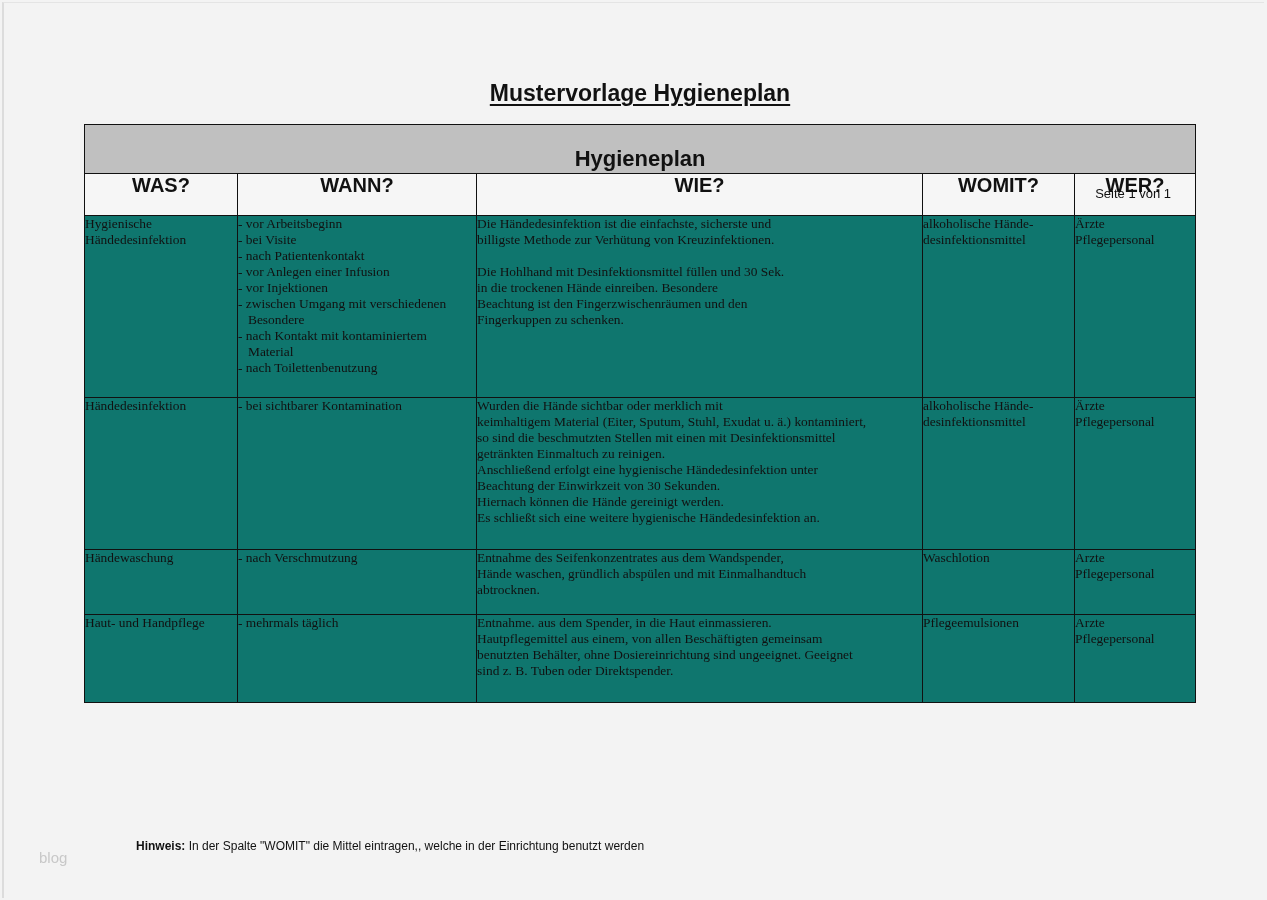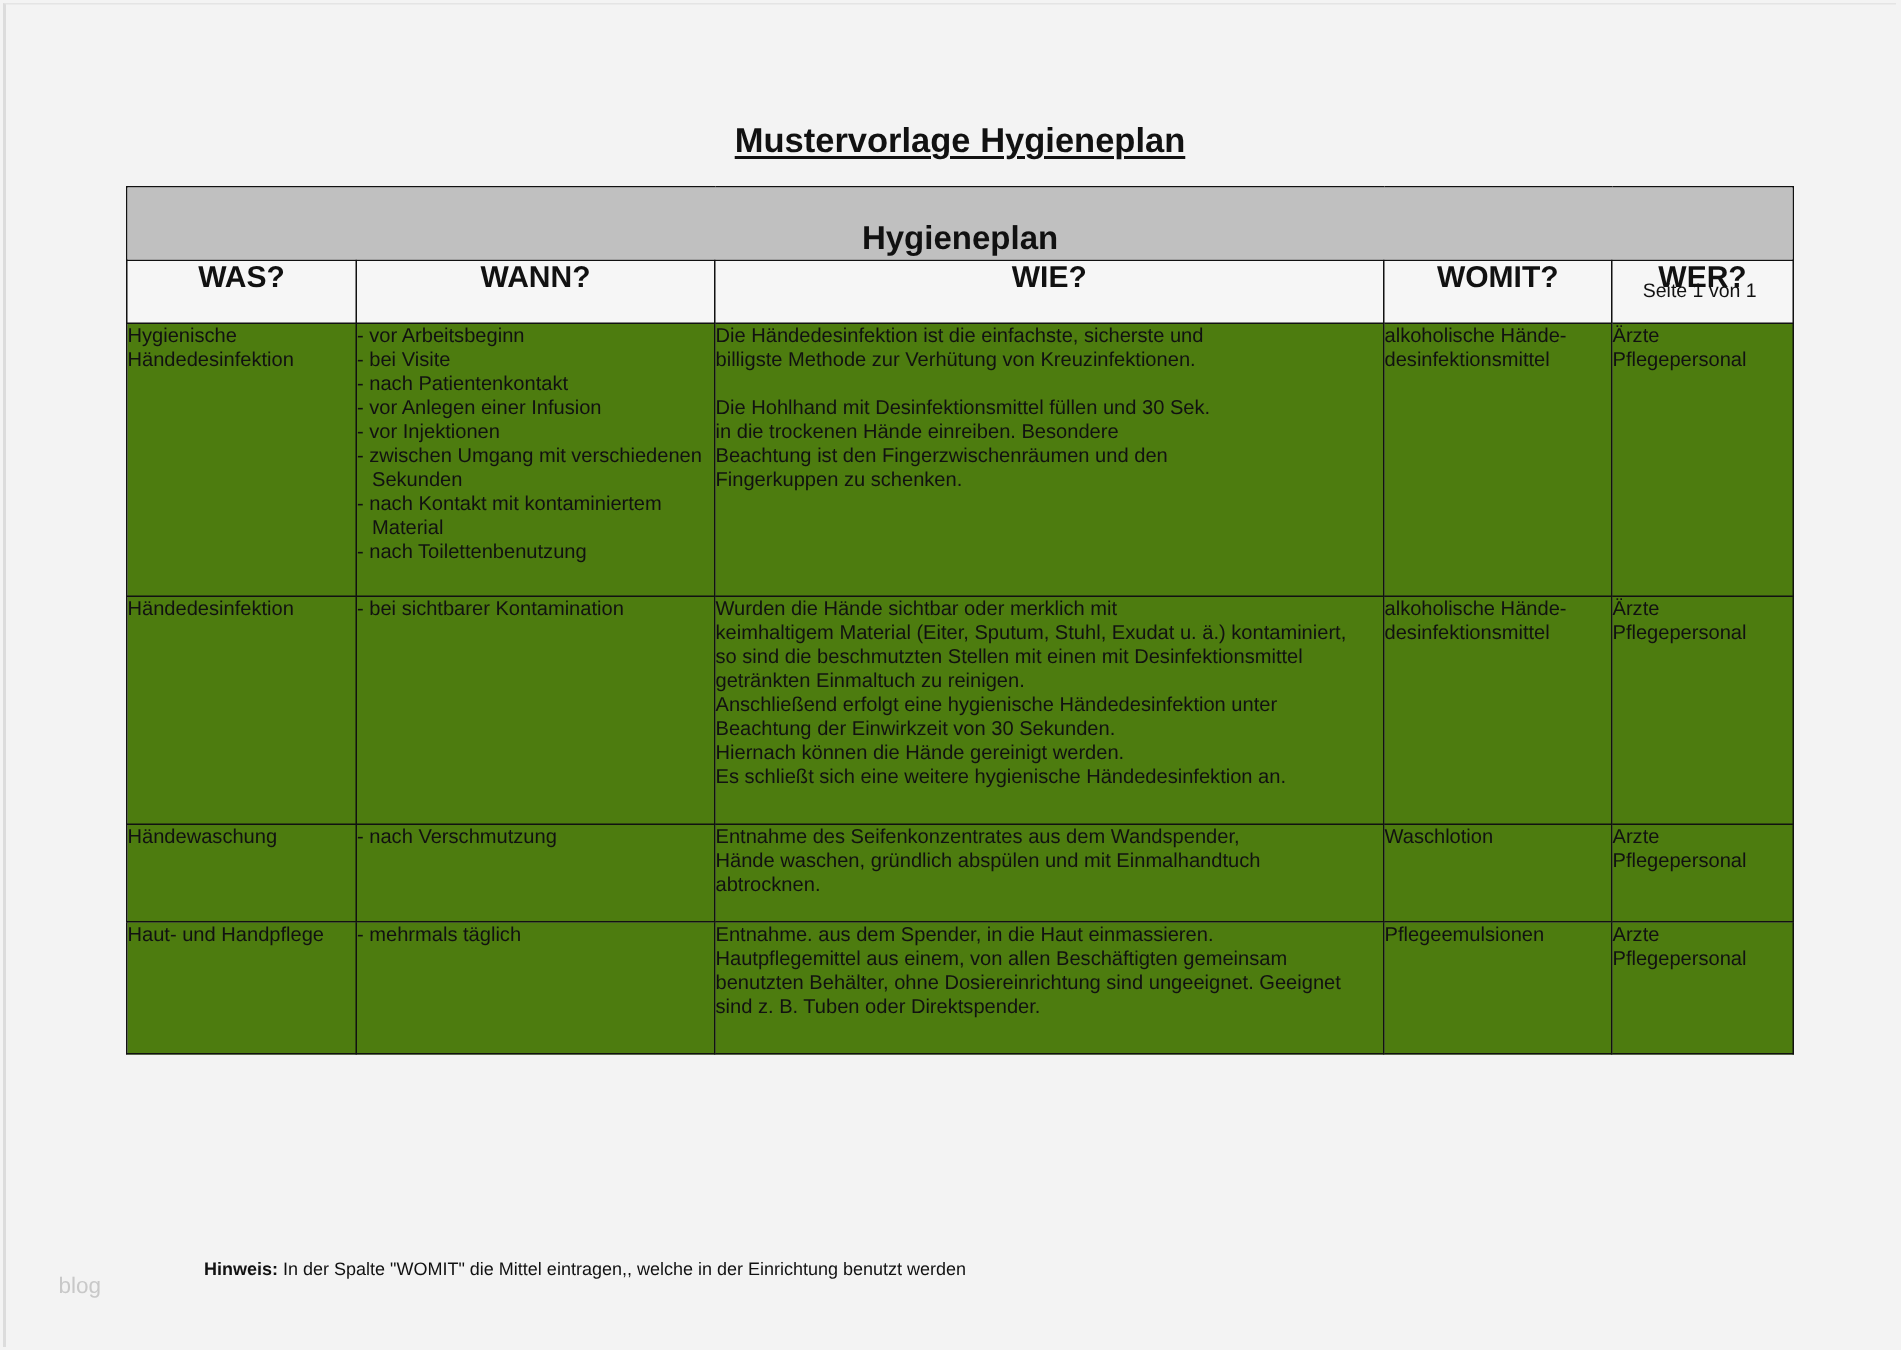--- a/index.html
+++ b/index.html
@@ -38,21 +38,21 @@
   }
   .banner-page {
     position: absolute; right: 24px; top: 48px; font-size: 13px; margin-top: 13px;
   }
   th.colhead {
     height: 41px; font-size: 20px; font-weight: bold; text-align: center;
     vertical-align: middle; background: #f6f6f6; margin-left: 32px;
   }
   td.cell {
     font-size: 13.4px; line-height: 16px; padding: 2px 7px 0 7px;
-    white-space: pre-line; background: #4d7c0f;
+    white-space: pre-line; background: #0f766e; font-family: Liberation Serif, serif;
   }
   td.wann { white-space: normal; margin-top: 10px; }
   .wann-item { display: block; padding-left: 10px; text-indent: -10px; white-space: nowrap; overflow: hidden; }
   .footnote {
     position: absolute; left: 118px; top: 839px; font-size: 12px;
   }
   .footnote b { font-weight: bold; padding-left: 18px; }
   .watermark {
     position: absolute; left: 39px; top: 849px; font-size: 15px; color: #c8c8c8;
   }
@@ -91,21 +91,21 @@
   <tr style="height:182px">
     <td class="cell">Hygienische
 Händedesinfektion</td>
     <td class="cell wann">
       <span class="wann-item">- vor Arbeitsbeginn</span>
       <span class="wann-item">- bei Visite</span>
       <span class="wann-item">- nach Patientenkontakt</span>
       <span class="wann-item">- vor Anlegen einer Infusion</span>
       <span class="wann-item">- vor Injektionen</span>
       <span class="wann-item">- zwischen Umgang mit verschiedenen</span>
-      <span class="wann-item" style="padding-left:10px;text-indent:0">Sekunden</span>
+      <span class="wann-item" style="padding-left:10px;text-indent:0">Besondere</span>
       <span class="wann-item">- nach Kontakt mit kontaminiertem</span>
       <span class="wann-item" style="padding-left:10px;text-indent:0">Material</span>
       <span class="wann-item">- nach Toilettenbenutzung</span>
     </td>
     <td class="cell">Die Händedesinfektion ist die einfachste, sicherste und
 billigste Methode zur Verhütung von Kreuzinfektionen.
 
 Die Hohlhand mit Desinfektionsmittel füllen und 30 Sek.
 in die trockenen Hände einreiben. Besondere
 Beachtung ist den Fingerzwischenräumen und den

